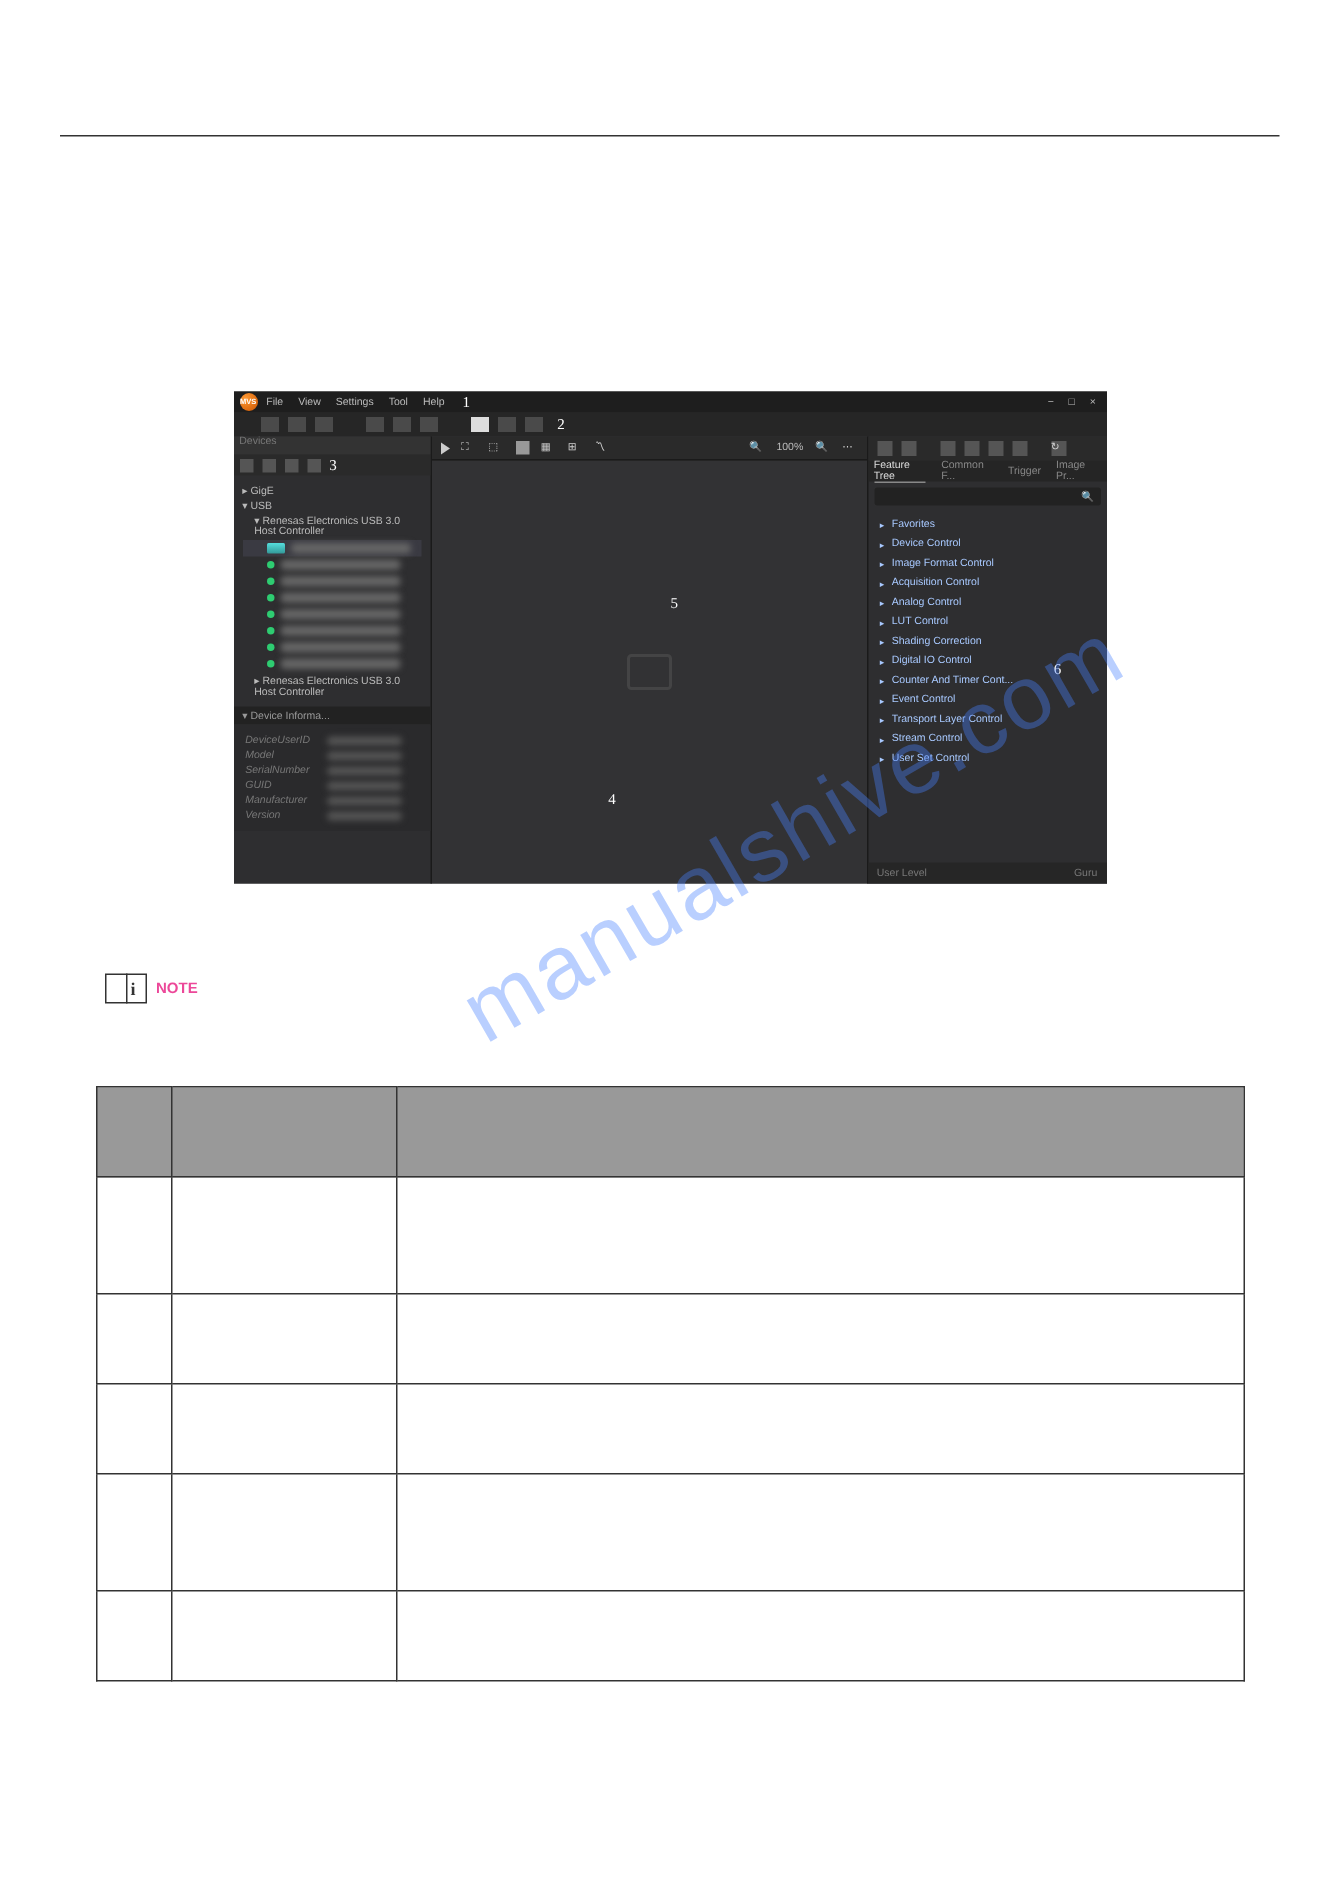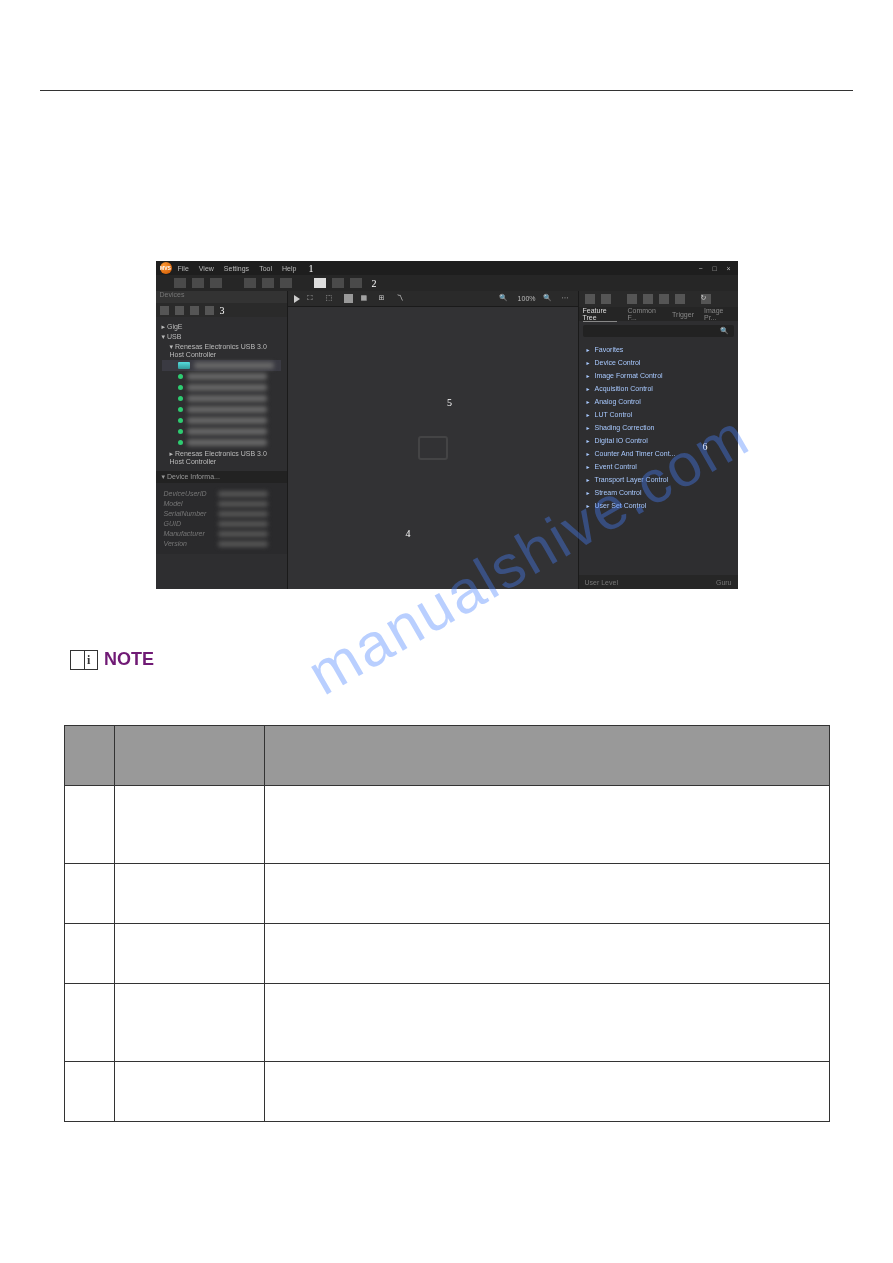--- a/index.html
+++ b/index.html
@@ -118,21 +118,21 @@
 .notebox .pages {
   width: 28px; height: 20px; border: 1.4px solid #333; position: relative;
 }
 .notebox .pages::before {
   content: ""; position: absolute; left: 50%; top: -1px; bottom: -1px; width: 1.4px; background: #333;
 }
 .notebox .i {
   position: absolute; left: 16px; top: 2px;
   font-family: serif; font-weight: bold; font-size: 12px; color: #333;
 }
-.notebox .notetxt { font-weight: bold; font-size: 18px; color: #701a75; }
+.notebox .notetxt { font-weight: bold; font-size: 10px; color: #ec4899; }
 
 .desc-table {
   margin: 55px auto 0 auto;
   width: 766px;
   border-collapse: collapse;
   table-layout: fixed;
 }
 .desc-table th, .desc-table td {
   border: 1px solid #333;
   height: 60px;

